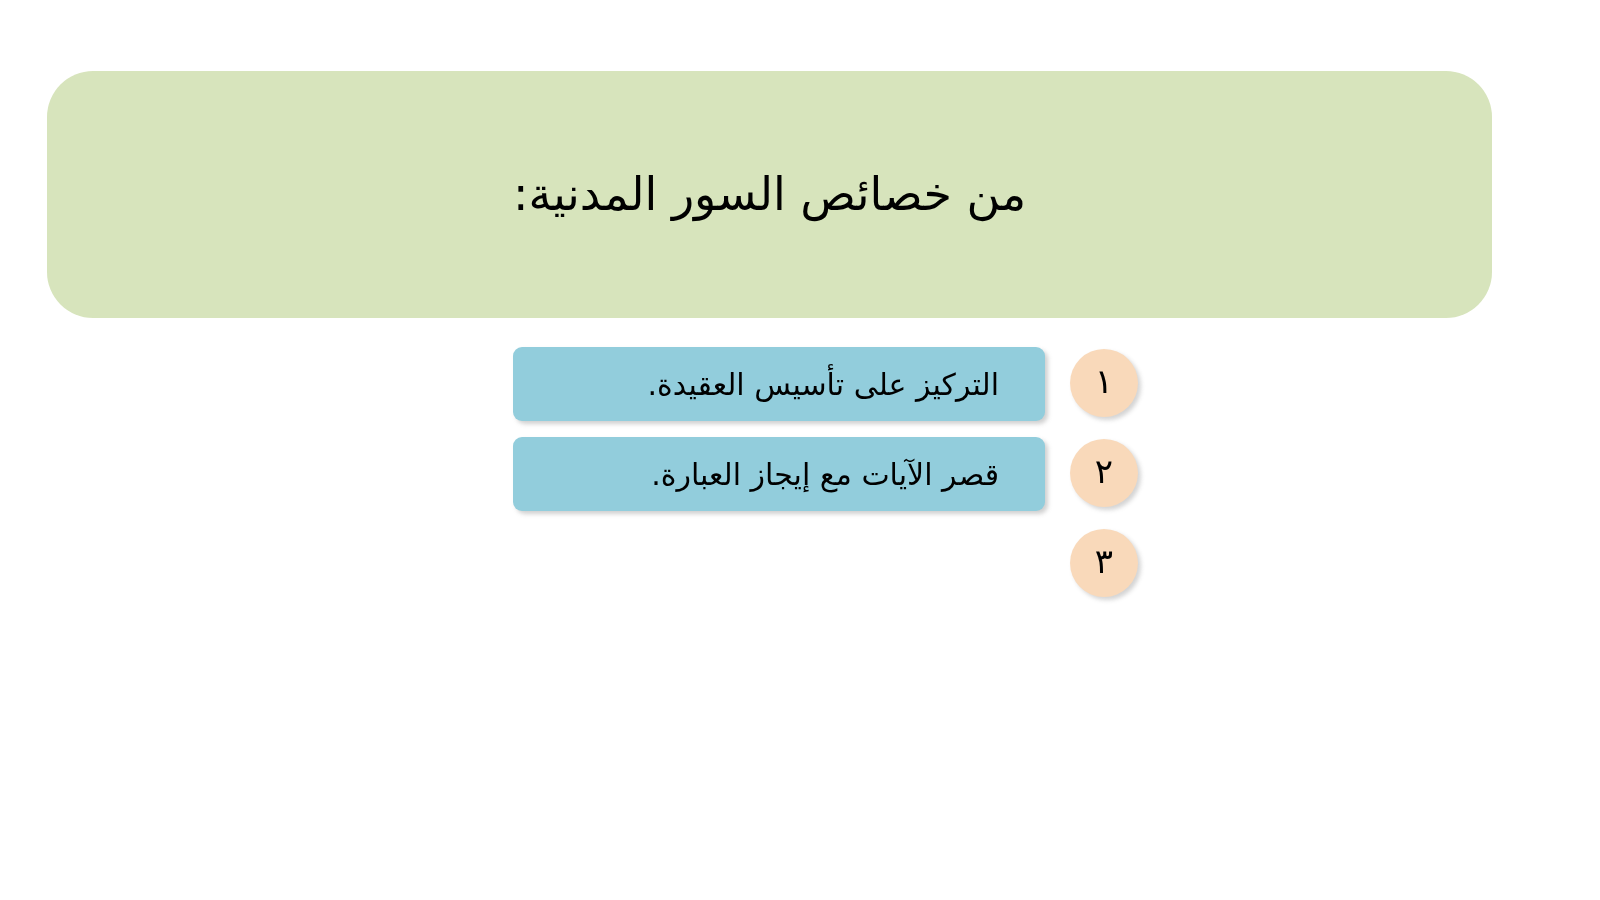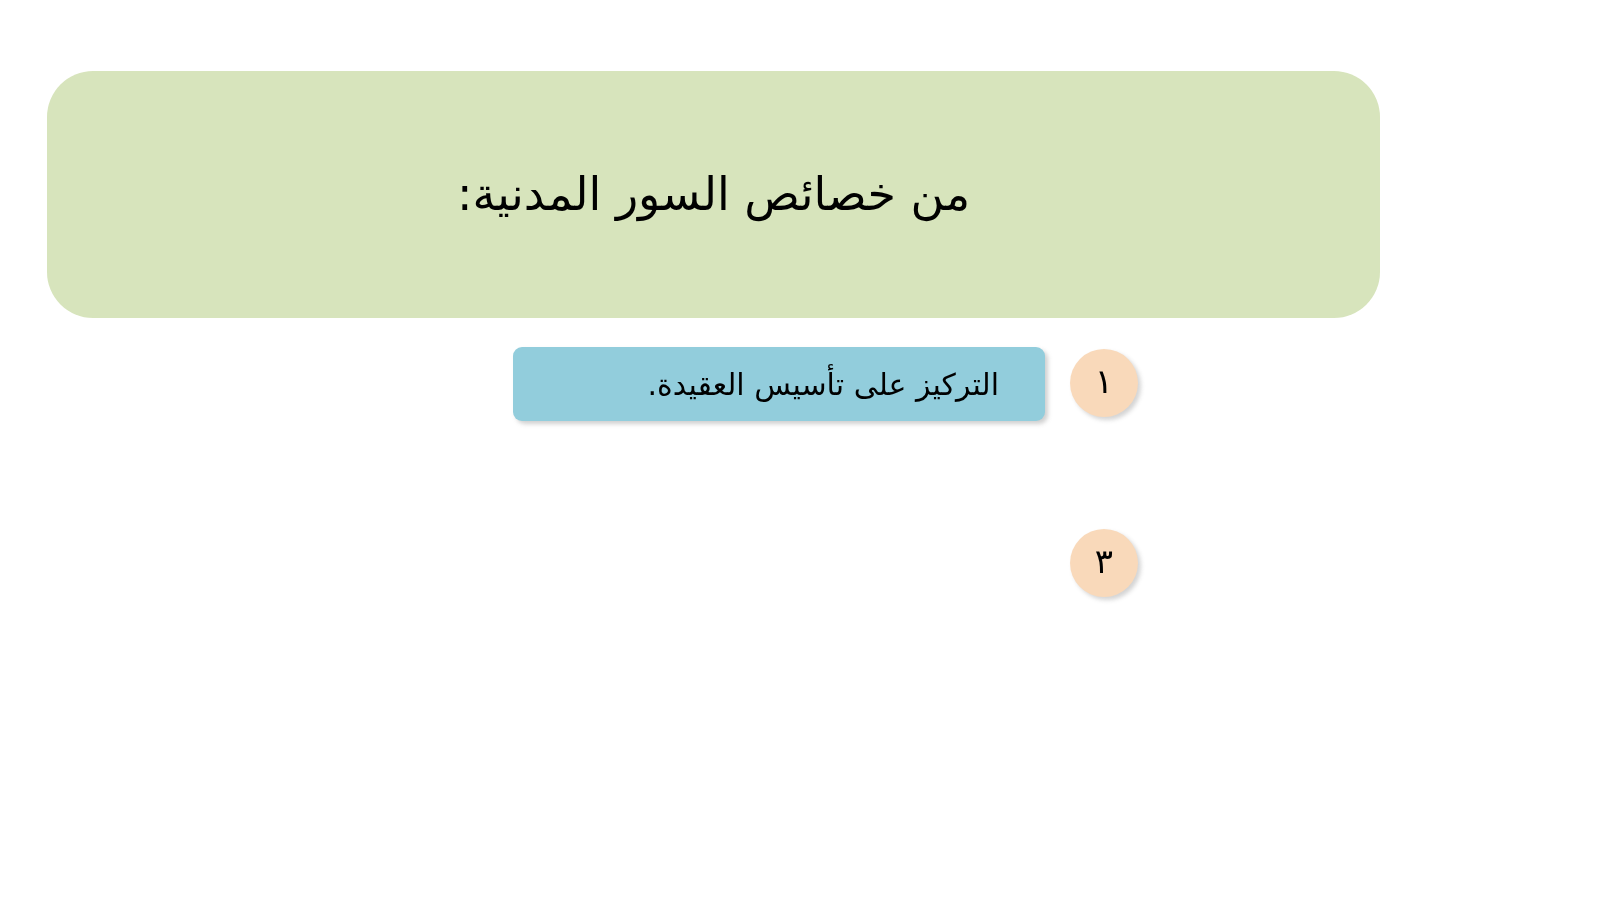--- a/index.html
+++ b/index.html
@@ -23,21 +23,21 @@
     width: 1600px;
     height: 900px;
     background: #ffffff;
   }
 
   
   #title-banner {
     position: absolute;
     left: 47px;
     top: 71px;
-    width: 1333px;
+    width: 1445px;
     height: 247px;
     background: #D7E4BC;
     border-radius: 46px;
     display: flex;
     align-items: center;
     justify-content: center;
     box-sizing: border-box;
   }
   #title-text {
     direction: rtl;
@@ -139,20 +139,28 @@
 
     <div class="item-row row-0">
       <div class="item-box">
         <div class="item-text">التركيز على تأسيس العقيدة.</div>
       </div>
       <div class="item-badge">
         <span class="item-badge-number">١</span>
       </div>
     </div>
 
+    <div class="item-row row-1">
+      <div class="item-box">
+        <div class="item-text">قصر الآيات مع إيجاز العبارة.</div>
+      </div>
+      <div class="item-badge">
+        <span class="item-badge-number">٢</span>
+      </div>
+    </div>
 
     <div class="item-row row-2">
       <div class="item-badge">
         <span class="item-badge-number">٣</span>
       </div>
     </div>
 
   </div>
 </div>
 

